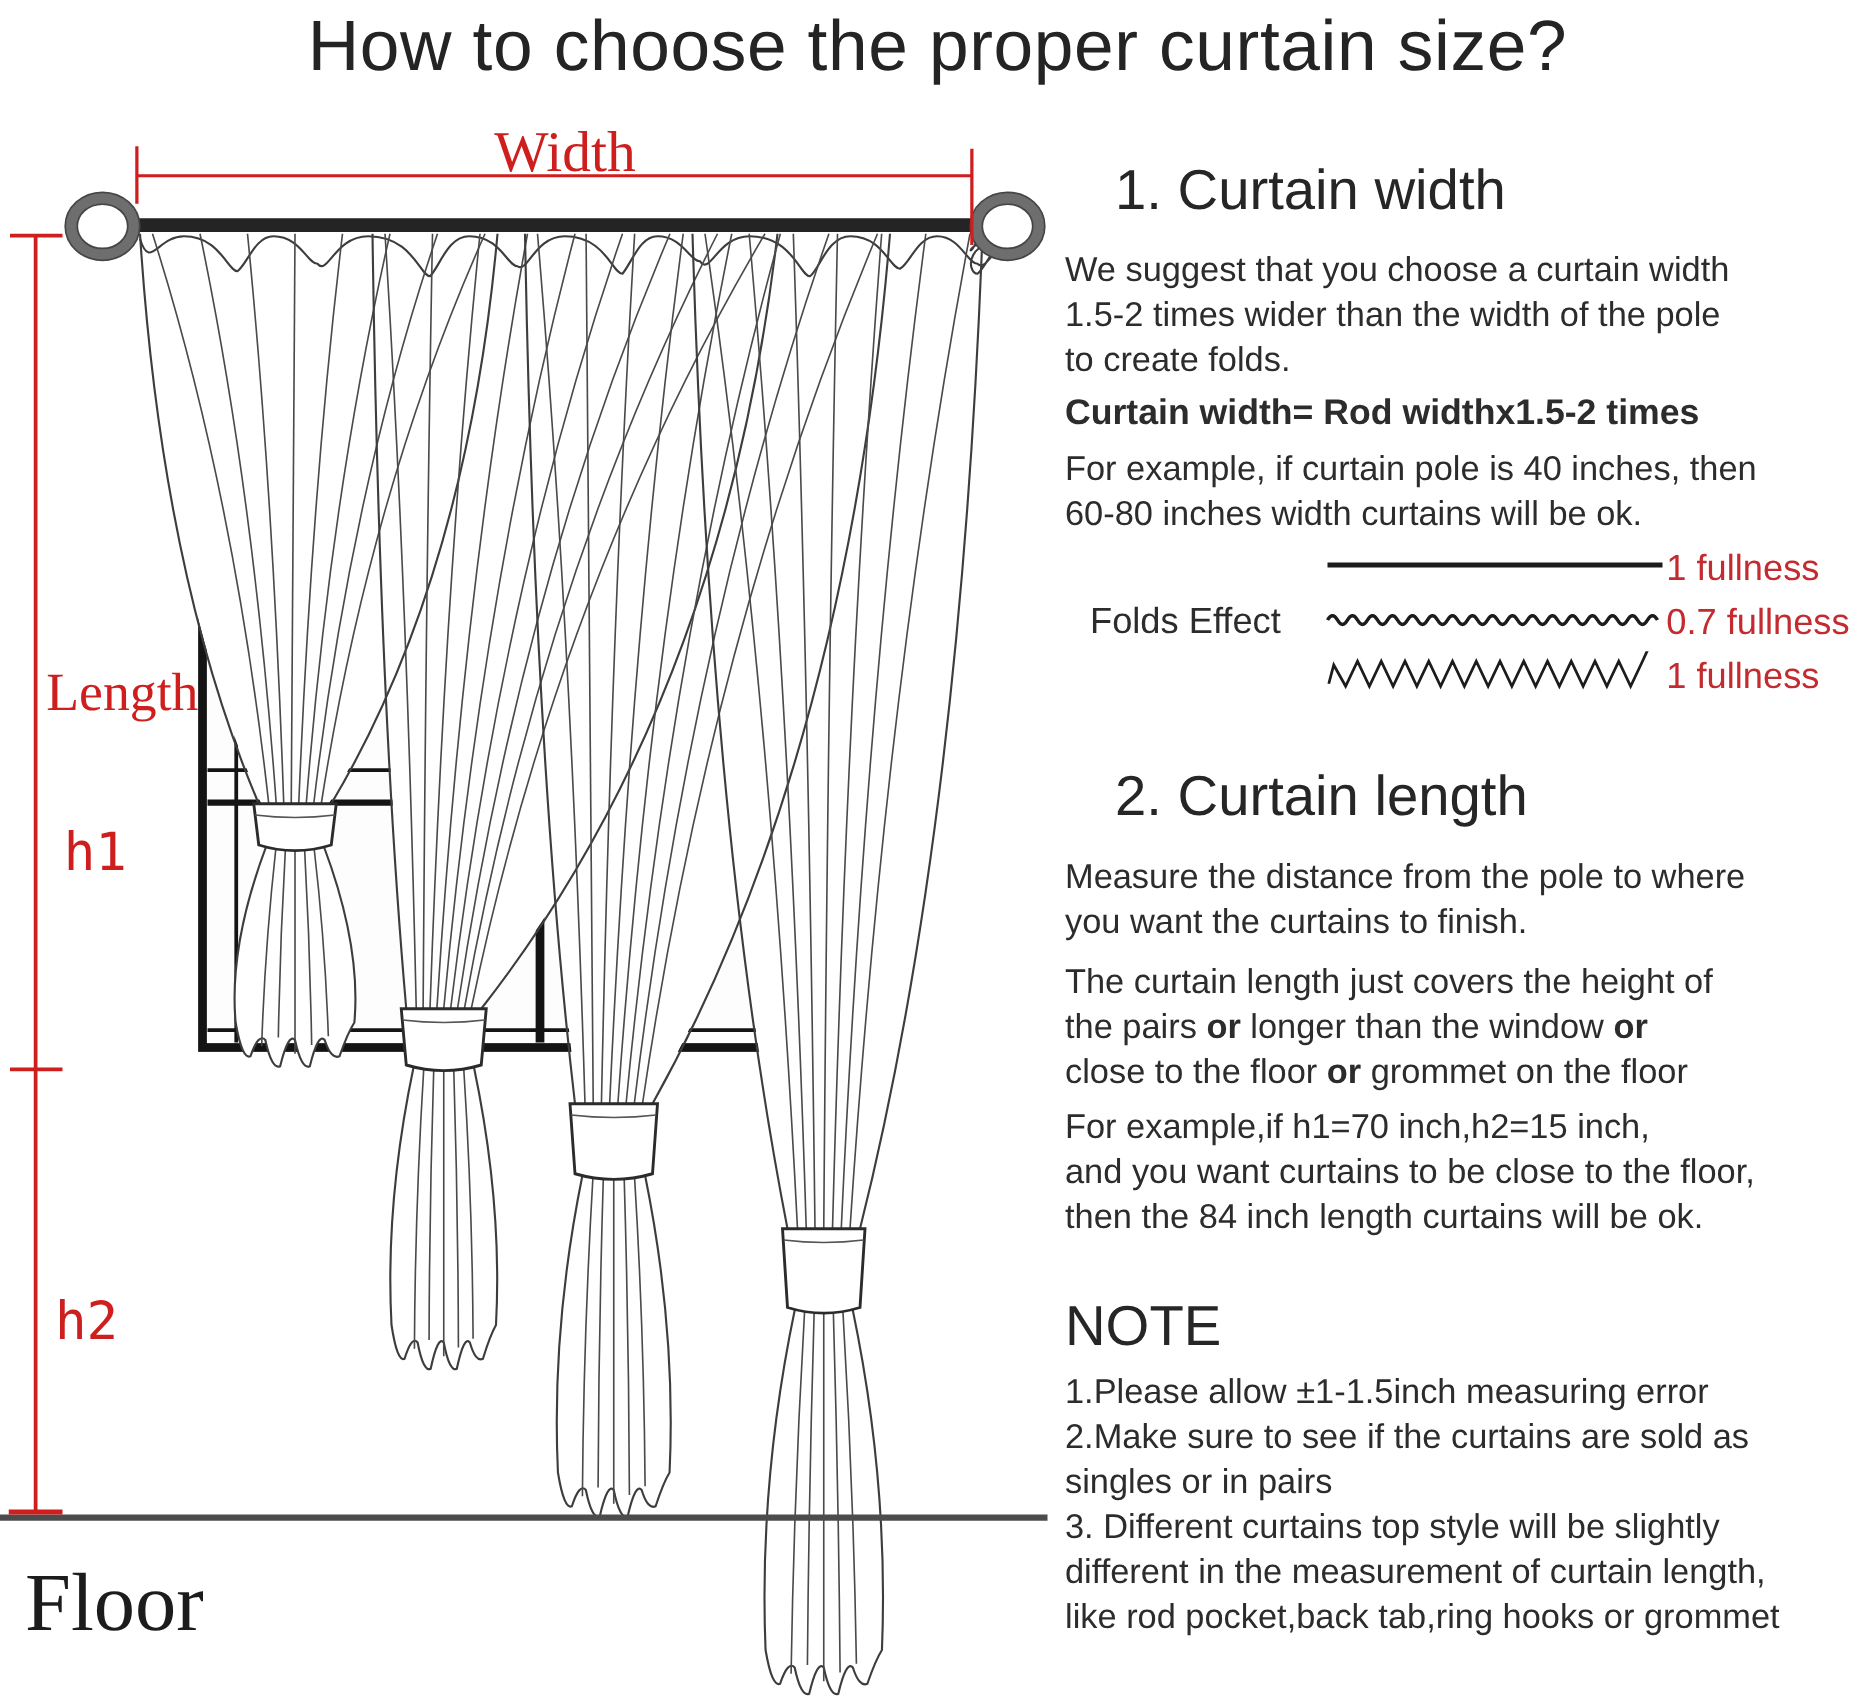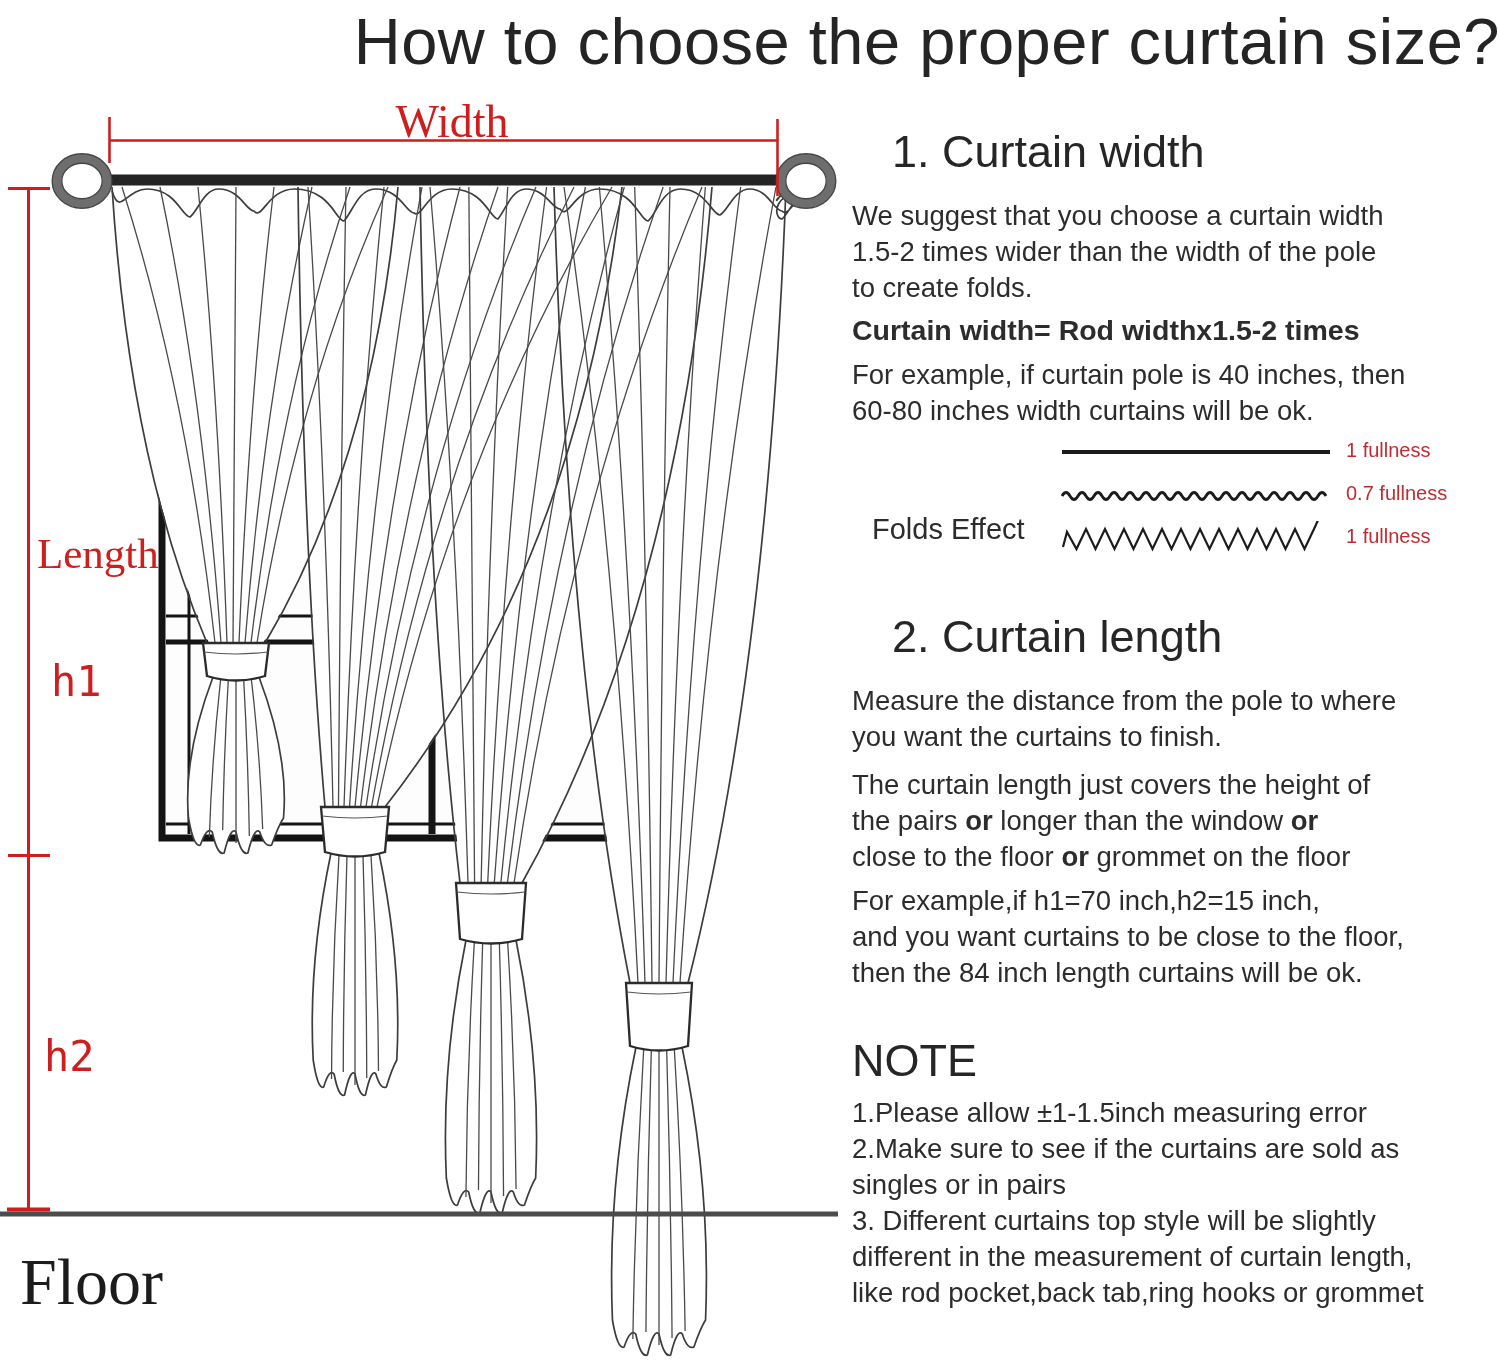--- a/index.html
+++ b/index.html
@@ -1,30 +1,30 @@
 <!DOCTYPE html>
 <html><head>
 <meta charset="utf-8">
 <style>
   html,body{margin:0;padding:0;background:#ffffff;}
   body{width:1500px;height:1364px;position:relative;overflow:hidden;
        font-family:"Liberation Sans",sans-serif;color:#2c2c2c;}
-  .title{position:absolute;top:4px;left:0;width:1500px;text-align:right;
-         font-size:65px;letter-spacing:.5px;color:#242424;}
+  .title{position:absolute;top:4px;left:0;width:1500px;text-align:center;
+         font-size:57px;letter-spacing:.5px;color:#242424;}
   #diagram{position:absolute;left:0;top:0;}
 
   .col{position:absolute;left:852px;top:0;width:700px;}
   .h{font-size:45px;color:#262626;margin:0 0 0 40px;line-height:52px;font-weight:400;}
   .body{font-size:27.5px;line-height:36px;margin:0;white-space:pre-line;}
   .formula{font-size:28.5px;line-height:37px;font-weight:bold;margin:0;}
 
   .folds{position:relative;height:132px;margin-top:6px;}
-  .folds-label{position:absolute;left:20px;top:46px;font-size:29px;margin-top:32px;}
+  .folds-label{position:absolute;left:20px;top:46px;font-size:29px;}
   .fold-row-svg{position:absolute;left:208px;width:272px;height:34px;}
-  .fold-tag{position:absolute;left:494px;font-size:20px;color:#c32b30;white-space:nowrap;}
+  .fold-tag{position:absolute;left:481px;font-size:29px;color:#c32b30;white-space:nowrap;}
 
   .t-red{fill:#ce1e1e;}
   .t-serif{font-family:"Liberation Serif",serif;}
   .t-mono{font-family:"DejaVu Sans Mono",monospace;}
   .t-dark{fill:#1c1c1c;}
 </style>
 </head>
 <body>
 
 <div class="title">How to choose the proper curtain size?</div>

